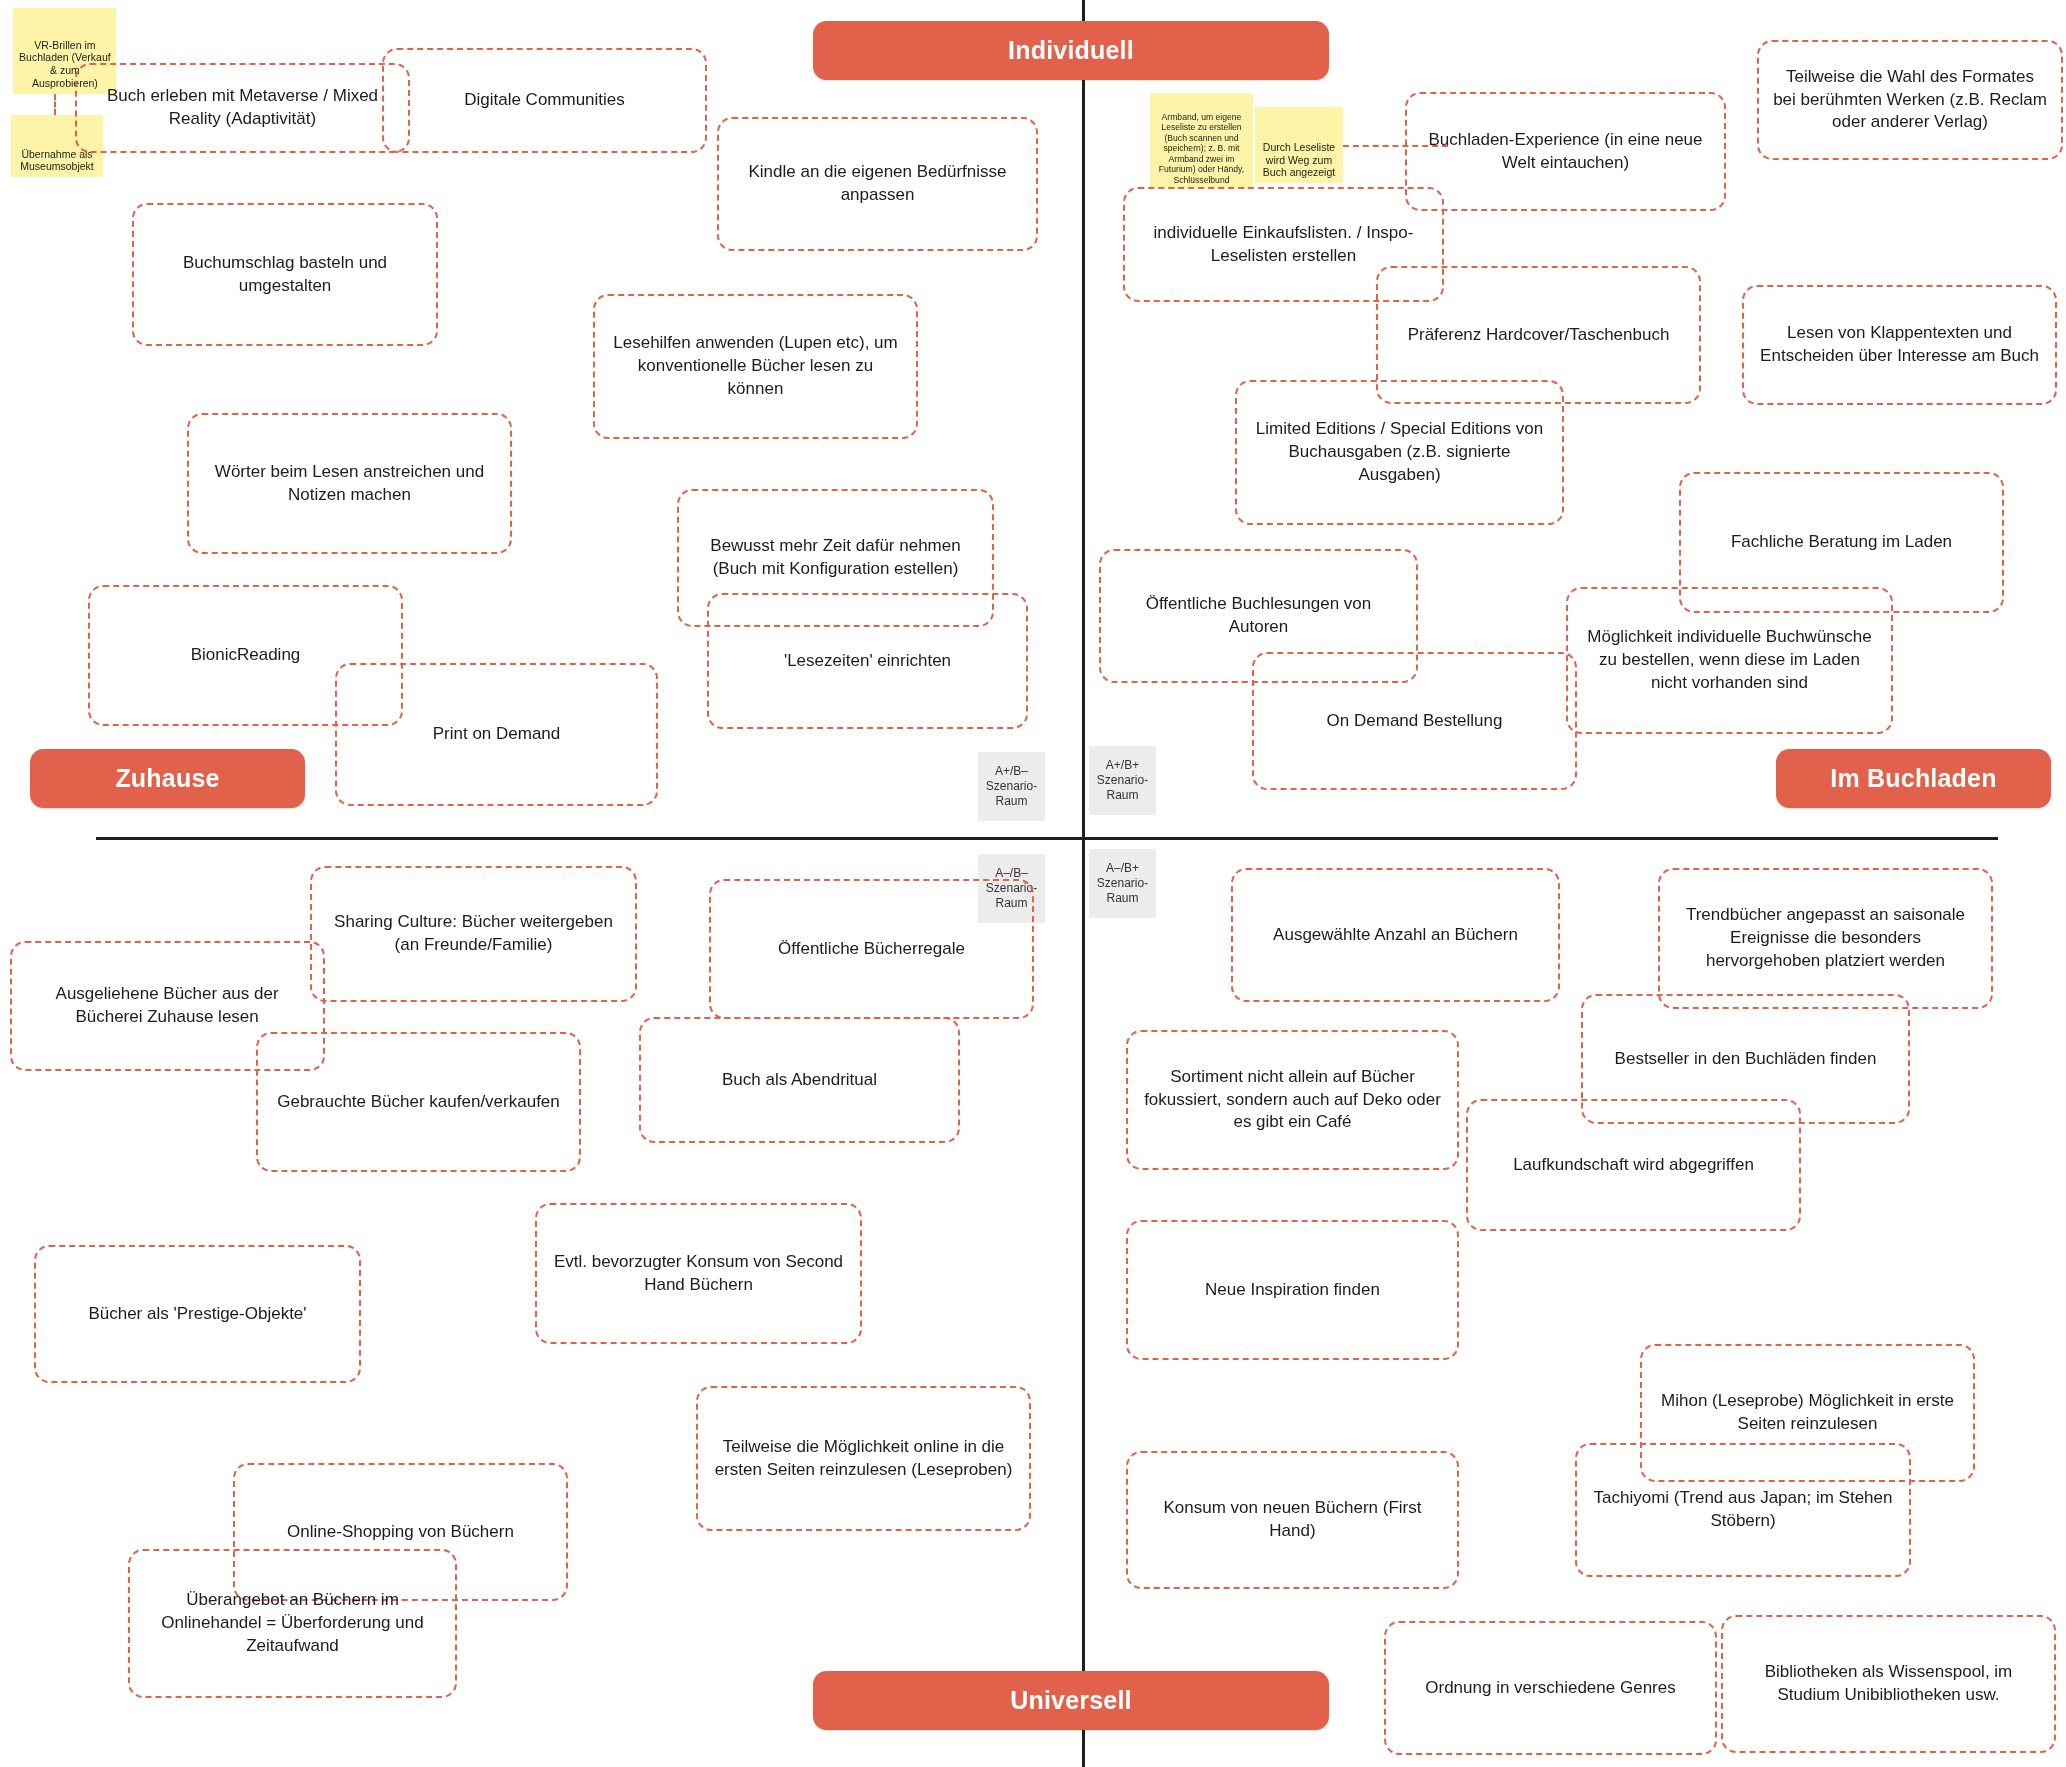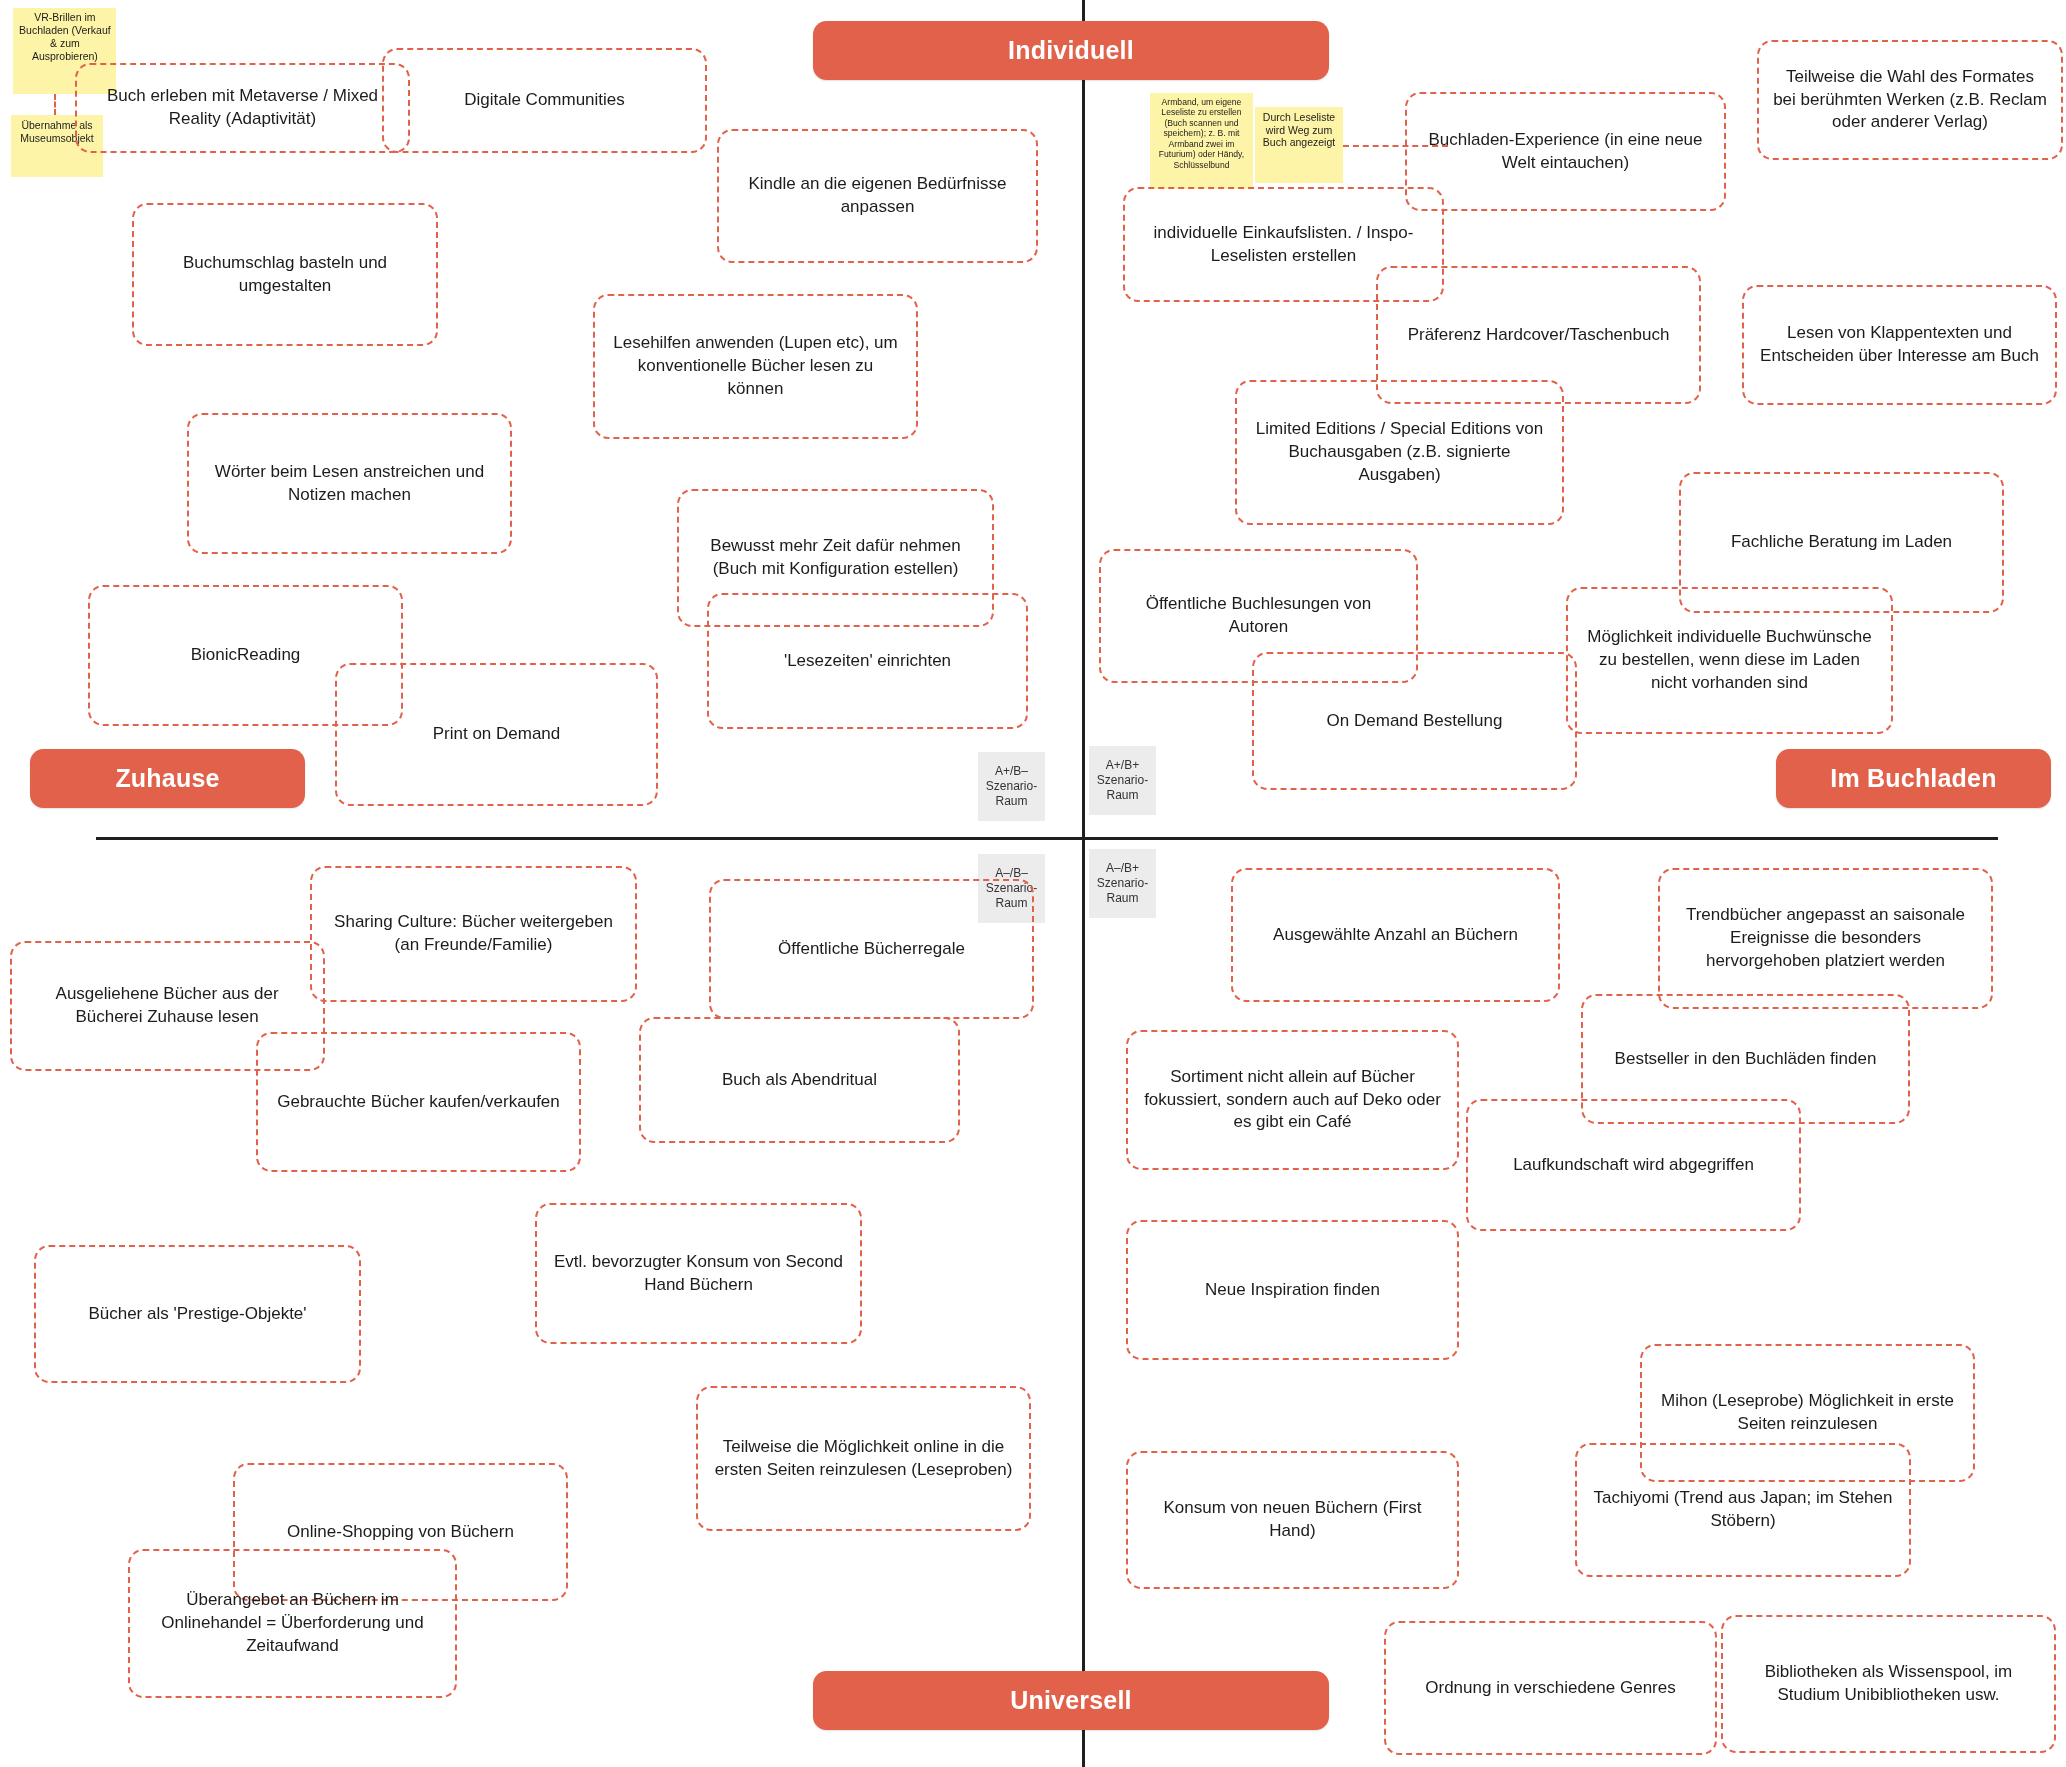--- a/index.html
+++ b/index.html
@@ -60,21 +60,21 @@
     display: block;
     width: 100%;
   }
   
   .note {
     position: absolute;
     box-sizing: border-box;
     background: #fdf4a7;
     color: #1c1c1c;
     display: flex;
-    align-items: flex-start;
+    align-items: flex-end;
     justify-content: center;
     text-align: center;
     padding: 3.8px 4.8px;
     line-height: 1.22;
     font-size: 10.5px;
   }
   
   .scenario {
     position: absolute;
     box-sizing: border-box;
@@ -158,21 +158,21 @@
     <span>Durch Leseliste wird Weg zum Buch angezeigt</span>
   </div>
   <div class="conn" style="left:1343px; top:145px; width:105px;"></div>
 
   <div class="card" style="left:75px; top:63px; width:335px; height:90px;">
     <span>Buch erleben mit Metaverse / Mixed Reality (Adaptivität)</span>
   </div>
   <div class="card" style="left:382px; top:48px; width:325px; height:105px;">
     <span>Digitale Communities</span>
   </div>
-  <div class="card" style="left:717px; top:129px; width:321px; height:134px;">
+  <div class="card" style="left:717px; top:117px; width:321px; height:134px;">
     <span>Kindle an die eigenen Bedürfnisse anpassen</span>
   </div>
   <div class="card" style="left:132px; top:203px; width:306px; height:143px;">
     <span>Buchumschlag basteln und umgestalten</span>
   </div>
   <div class="card" style="left:593px; top:294px; width:325px; height:145px;">
     <span>Lesehilfen anwenden (Lupen etc), um konventionelle Bücher lesen zu können</span>
   </div>
   <div class="card" style="left:187px; top:413px; width:325px; height:141px;">
     <span>Wörter beim Lesen anstreichen und Notizen machen</span>

